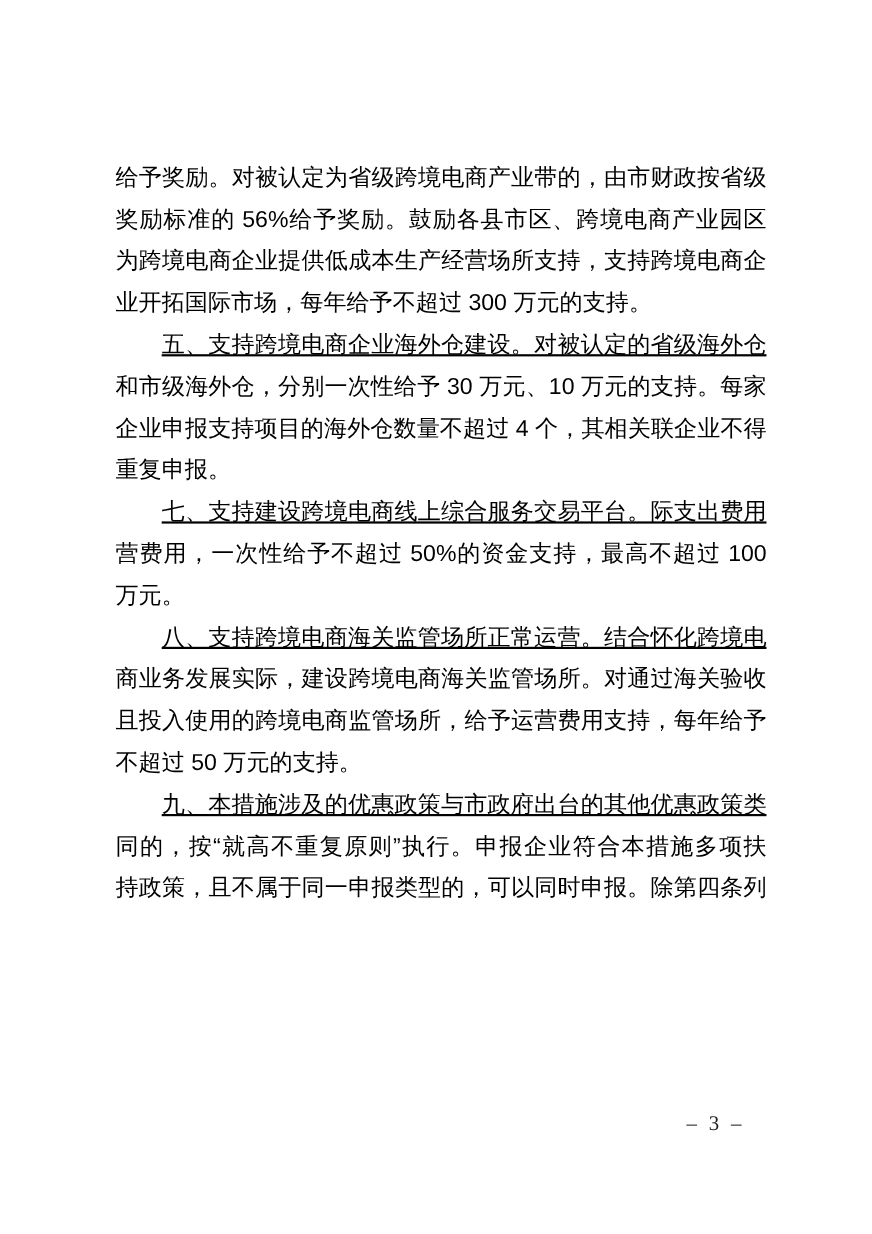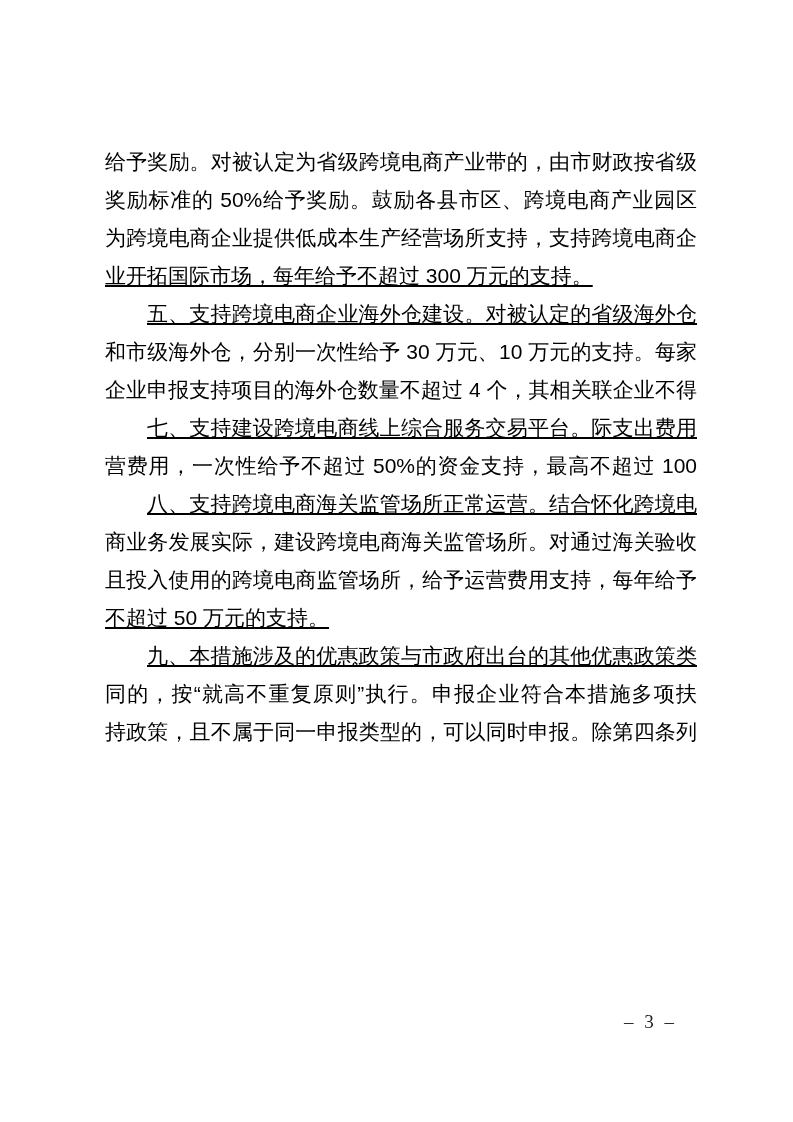--- a/index.html
+++ b/index.html
@@ -35,21 +35,20 @@
     text-justify: inter-character;
     overflow: hidden;
     white-space: normal;
   }
   .line.indent {
     text-indent: 42px;
     text-decoration: underline;
   }
   .line.para-end {
     text-align-last: left;
-    text-decoration: underline;
   }
   .page-number {
     position: absolute;
     top: 1008px;
     right: 116px;
     height: 28px;
     line-height: 28px;
     font-family: "Liberation Serif", serif;
     font-size: 19px;
     color: #222222;
@@ -57,32 +56,34 @@
     white-space: nowrap;
   }
 </style>
 </head>
 <body>
 
 <div class="page">
   <div class="text-block">
       <div class="paragraph">
         <div class="line">给予奖励。对被认定为省级跨境电商产业带的，由市财政按省级</div>
-        <div class="line">奖励标准的 50%给予奖励。鼓励各县市区、跨境电商产业园区</div>
+        <div class="line">奖励标准的 56%给予奖励。鼓励各县市区、跨境电商产业园区</div>
         <div class="line">为跨境电商企业提供低成本生产经营场所支持，支持跨境电商企</div>
         <div class="line para-end">业开拓国际市场，每年给予不超过 300 万元的支持。</div>
       </div>
       <div class="paragraph">
         <div class="line indent">五、支持跨境电商企业海外仓建设。对被认定的省级海外仓</div>
         <div class="line">和市级海外仓，分别一次性给予 30 万元、10 万元的支持。每家</div>
         <div class="line">企业申报支持项目的海外仓数量不超过 4 个，其相关联企业不得</div>
+        <div class="line para-end">重复申报。</div>
       </div>
       <div class="paragraph">
         <div class="line indent">七、支持建设跨境电商线上综合服务交易平台。际支出费用的</div>
         <div class="line">营费用，一次性给予不超过 50%的资金支持，最高不超过 100</div>
+        <div class="line para-end">万元。</div>
       </div>
       <div class="paragraph">
         <div class="line indent">八、支持跨境电商海关监管场所正常运营。结合怀化跨境电</div>
         <div class="line">商业务发展实际，建设跨境电商海关监管场所。对通过海关验收</div>
         <div class="line">且投入使用的跨境电商监管场所，给予运营费用支持，每年给予</div>
         <div class="line para-end">不超过 50 万元的支持。</div>
       </div>
       <div class="paragraph">
         <div class="line indent">九、本措施涉及的优惠政策与市政府出台的其他优惠政策类</div>
         <div class="line">同的，按“就高不重复原则”执行。申报企业符合本措施多项扶</div>

